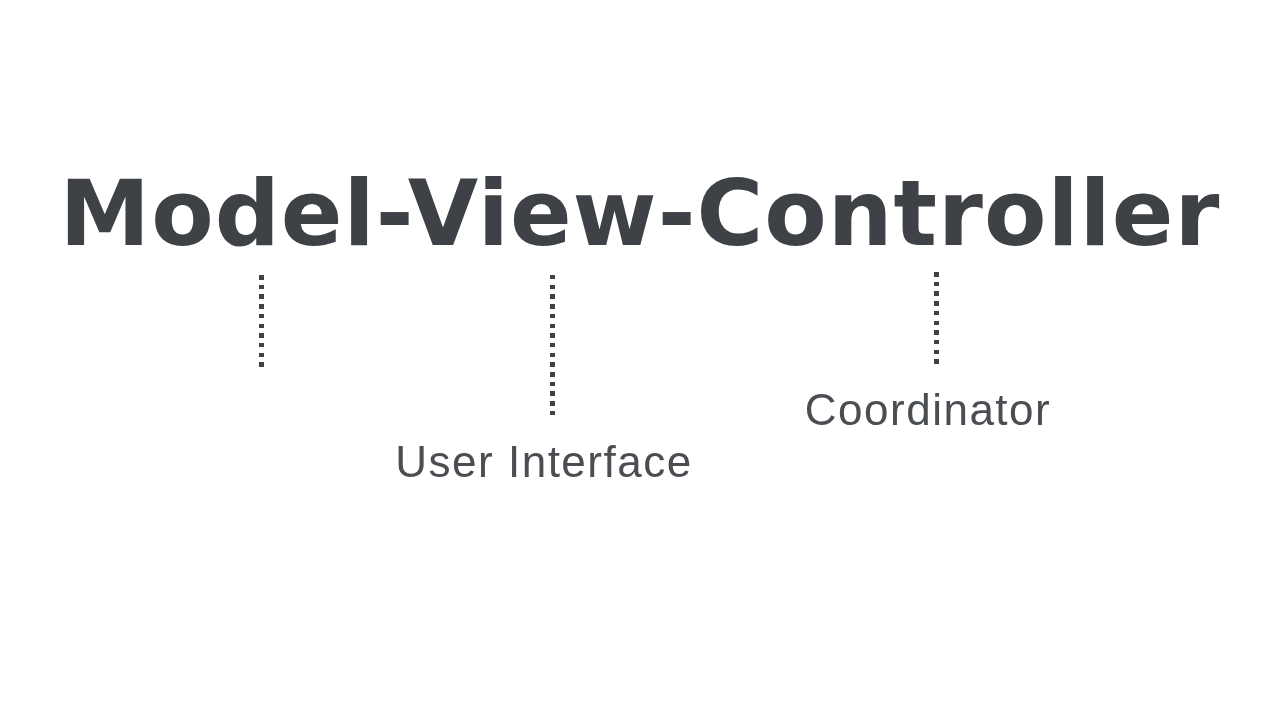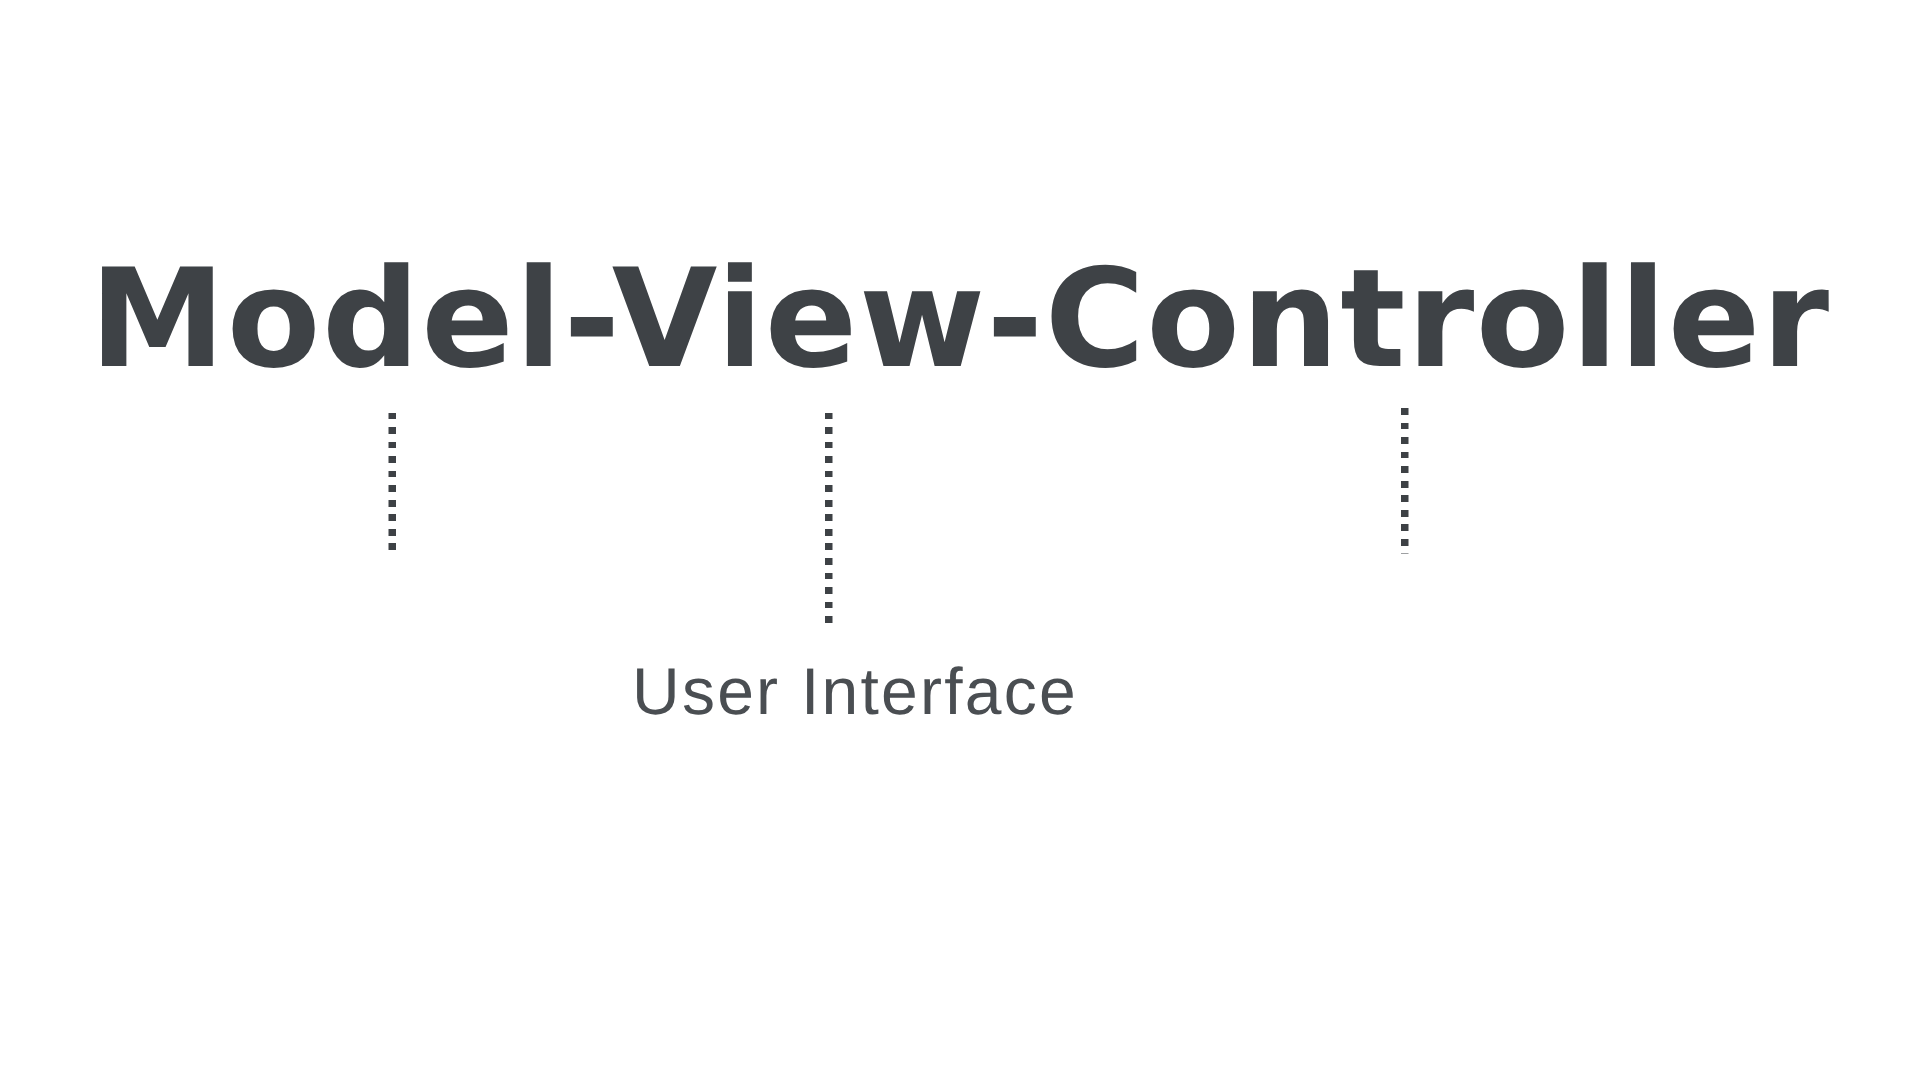--- a/index.html
+++ b/index.html
@@ -53,33 +53,34 @@
     transform: translateX(-50%);
     font-size: 44px;
     font-weight: 300;
     letter-spacing: 1.5px;
     line-height: 1;
     color: #4a4e52;
     white-space: nowrap;
     font-family: "Liberation Sans", sans-serif;
   }
   .part-label.data        { left: 254px; top: 388px; }
-  .part-label.ui          { left: 570px; top: 440px; text-align: center; }
+  .part-label.ui          { left: 544px; top: 440px; text-align: center; }
   .part-label.coordinator { left: 928px; top: 388px; }
 </style>
 </head>
 <body>
 
 <div class="slide">
 
   <div class="title">Model-View-Controller</div>
 
   <div class="connector model"></div>
 
   <div class="connector view"></div>
 
   <div class="connector controller"></div>
 
 
   <div class="part-label ui">User Interface</div>
 
+  <div class="part-label coordinator">Coordinator</div>
 
 </div>
 
 </body></html>

